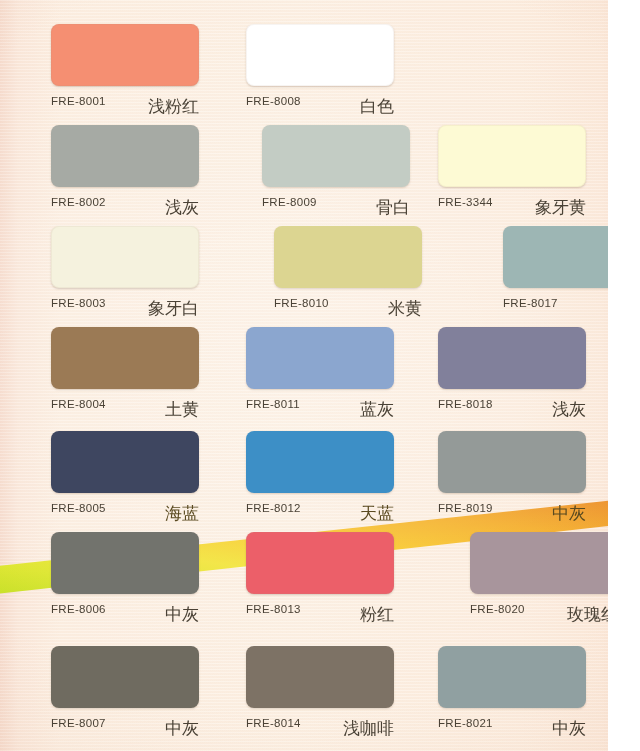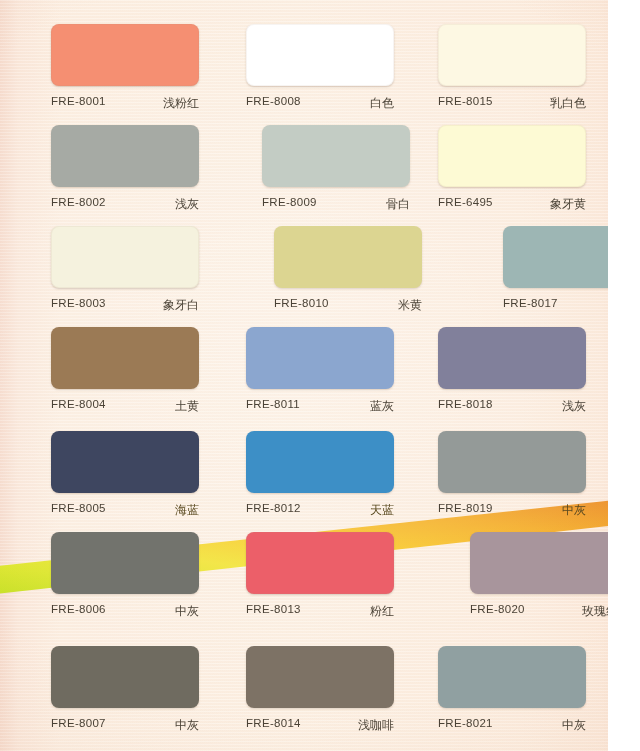--- a/index.html
+++ b/index.html
@@ -96,21 +96,21 @@
     top: 0;
     font-size: 11.5px;
     letter-spacing: 0.3px;
     color: #4a4236;
     white-space: nowrap;
   }
   .name {
     position: absolute;
     right: 0;
     top: 0;
-    font-size: 12px;
+    font-size: 17px;
     color: #4a4236;
     white-space: nowrap;
   }
   .name.on-ribbon {
     color: #5a4a20;
   }
 </style>
 </head>
 <body>
 
@@ -227,31 +227,24 @@
           <span class="name">粉红</span>
         </div>
       </div>
       <div class="cell" style="left: 246px; top: 646px;">
         <div class="swatch" style="background: rgb(125, 114, 101);"></div>
         <div class="labels">
           <span class="code">FRE-8014</span>
           <span class="name">浅咖啡</span>
         </div>
       </div>
-      <div class="cell" style="left: 438px; top: 24px;">
-        <div class="swatch light-edge" style="background: rgb(253, 248, 227);"></div>
-        <div class="labels">
-          <span class="code">FRE-8015</span>
-          <span class="name">乳白色</span>
-        </div>
-      </div>
       <div class="cell" style="left: 438px; top: 125px;">
         <div class="swatch light-edge" style="background: rgb(253, 250, 212);"></div>
         <div class="labels">
-          <span class="code">FRE-6495</span>
+          <span class="code">FRE-3344</span>
           <span class="name">象牙黄</span>
         </div>
       </div>
       <div class="cell" style="left: 455px; top: 226px; padding-left: 48px;">
         <div class="swatch" style="background: rgb(157, 182, 180);"></div>
         <div class="labels">
           <span class="code">FRE-8017</span>
           <span class="name">浅灰</span>
         </div>
       </div>

